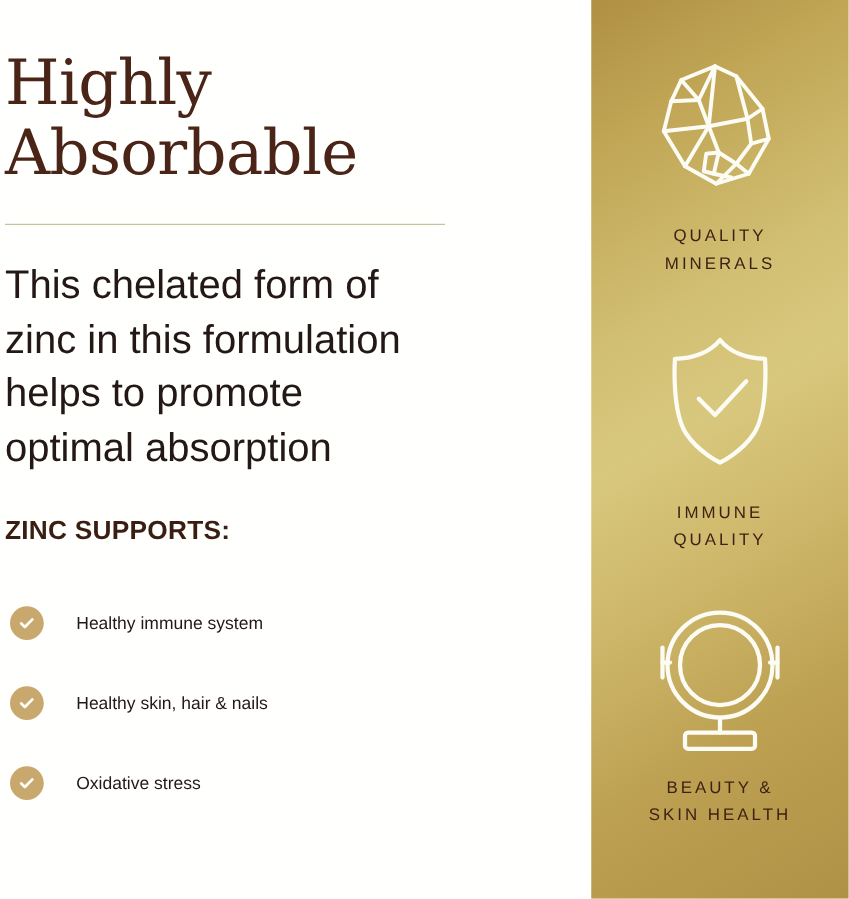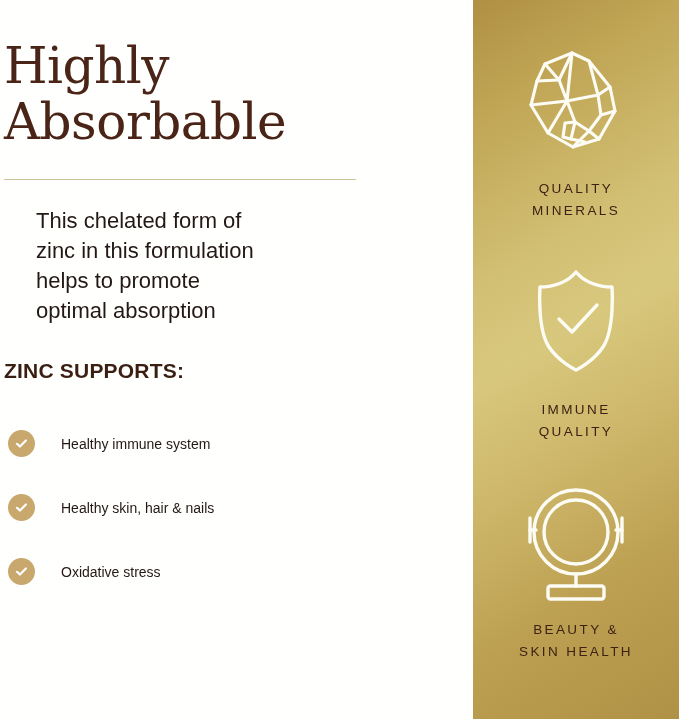--- a/index.html
+++ b/index.html
@@ -42,25 +42,24 @@
   .divider {
     margin:29px 0 0 0;
     width:352px;
     height:1px;
     background:#c9c39a;
   }
 
   .body-copy {
     margin-top:26px;
     color:#231815;
-    font-size:22px;
+    font-size:32px;
     line-height:1.36;
     font-weight:300;
     max-width:330px;
-    margin-left:32px;
   }
   .body-line { display:block; white-space:nowrap; }
 
   .supports-title {
     margin-top:33px;
     color:#3b1e12;
     font-size:21px;
     font-weight:bold;
     letter-spacing:0.2px;
   }

